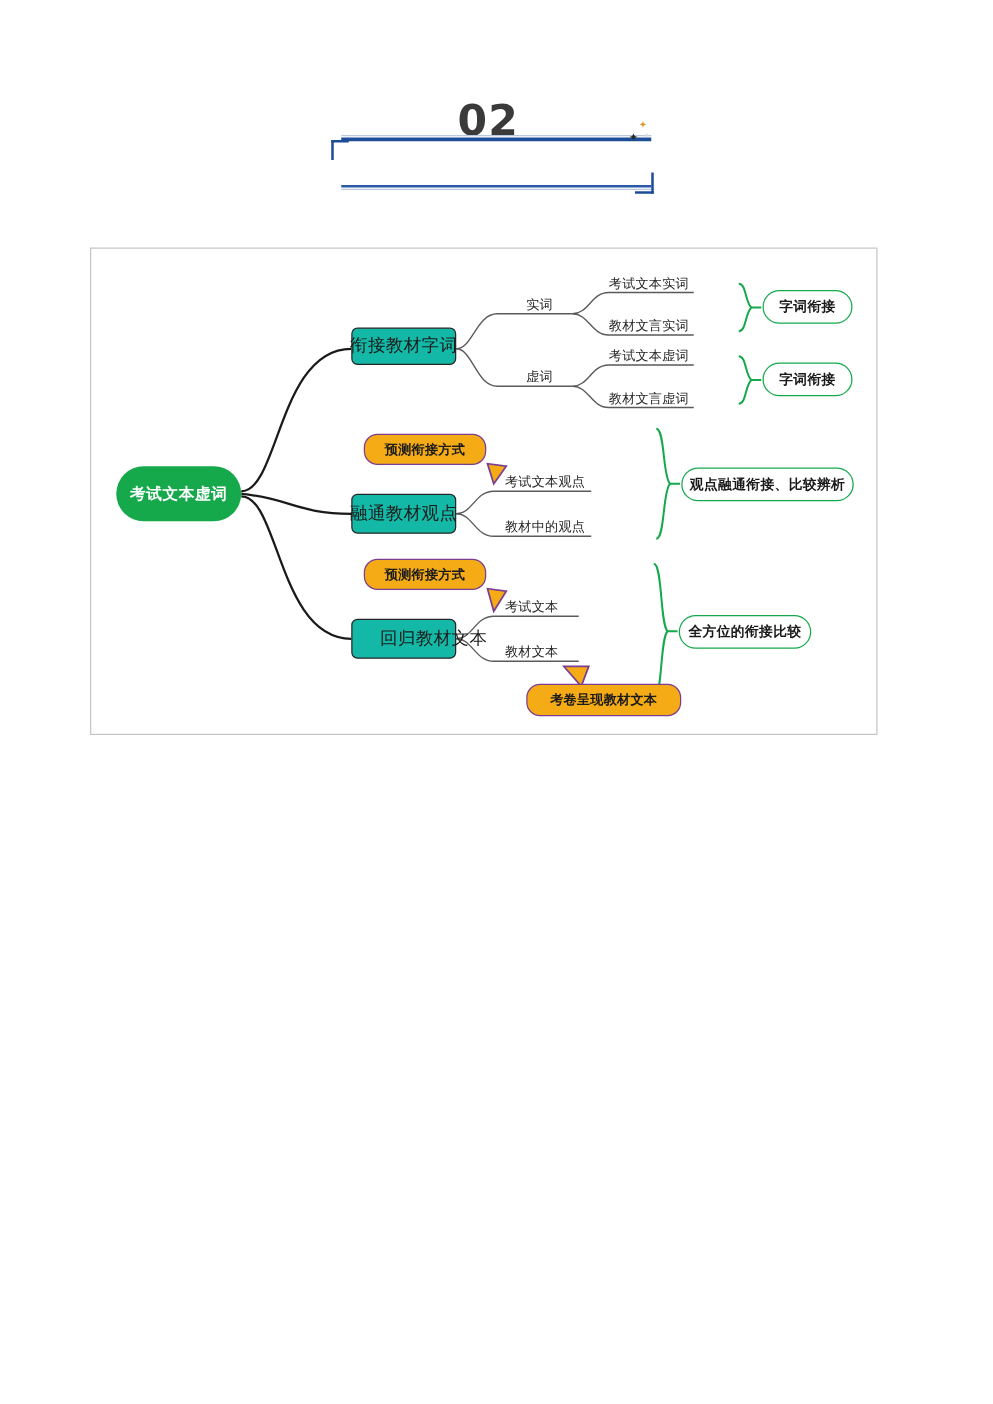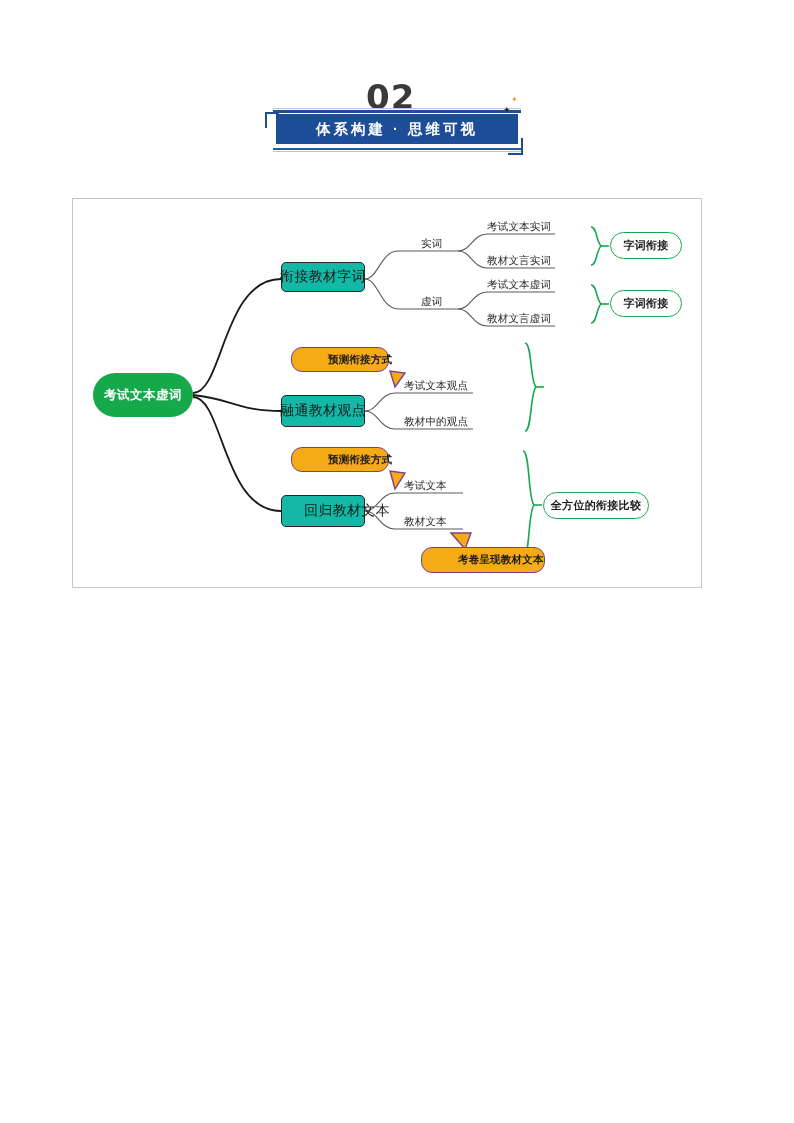--- a/index.html
+++ b/index.html
@@ -183,37 +183,34 @@
   .callout {
     position: absolute;
     background: #f5ab16;
     border: 1.5px solid #7c3f8f;
     border-radius: 11px;
     color: #1a1a1a;
     font-size: 10.5px;
     font-weight: 700;
     display: flex;
     align-items: center;
+    justify-content: center;
     white-space: nowrap;
     box-sizing: border-box;
     letter-spacing: 0.2px;
-    padding-left: 36px;
   }
 </style>
 </head>
 <body>
 
 <div class="header-zone">
   <div class="section-number">02</div>
   <div class="rule-top-hair"></div>
   <div class="rule-top"></div>
   <div class="brk-tl"></div>
-  <div class="banner">
-    <span class="banner-text">体系构建 · 思维可视</span>
-  </div>
   <div class="rule-bot"></div>
   <div class="rule-bot-hair"></div>
   <div class="brk-br"></div>
   <span class="spark s1">✦</span>
   <span class="spark s2">✦</span>
   <span class="spark s3">✦</span>
 </div>
 
 <div class="map-frame">
 
@@ -280,20 +277,23 @@
   </div>
 
   <div class="callout" style="left:218px; top:148px; width:98px; height:25px;">
     <span>预测衔接方式</span>
   </div>
   <div class="node branch-node" style="left:208px; top:196px; width:84px; height:32px;">
     <span>融通教材观点</span>
   </div>
   <div class="leaf-label" style="left:331px; top:180px;">考试文本观点</div>
   <div class="leaf-label" style="left:331px; top:216px;">教材中的观点</div>
+  <div class="node pill-node" style="left:472px; top:175px; width:138px; height:27px;">
+    <span>观点融通衔接、比较辨析</span>
+  </div>
 
   <div class="callout" style="left:218px; top:248px; width:98px; height:25px;">
     <span>预测衔接方式</span>
   </div>
   <div class="node branch-node" style="left:208px; top:296px; width:84px; height:32px;padding-left:48px;">
     <span>回归教材文本</span>
   </div>
   <div class="leaf-label" style="left:331px; top:280px;">考试文本</div>
   <div class="leaf-label" style="left:331px; top:316px;">教材文本</div>
   <div class="callout" style="left:348px; top:348px; width:124px; height:26px;">

